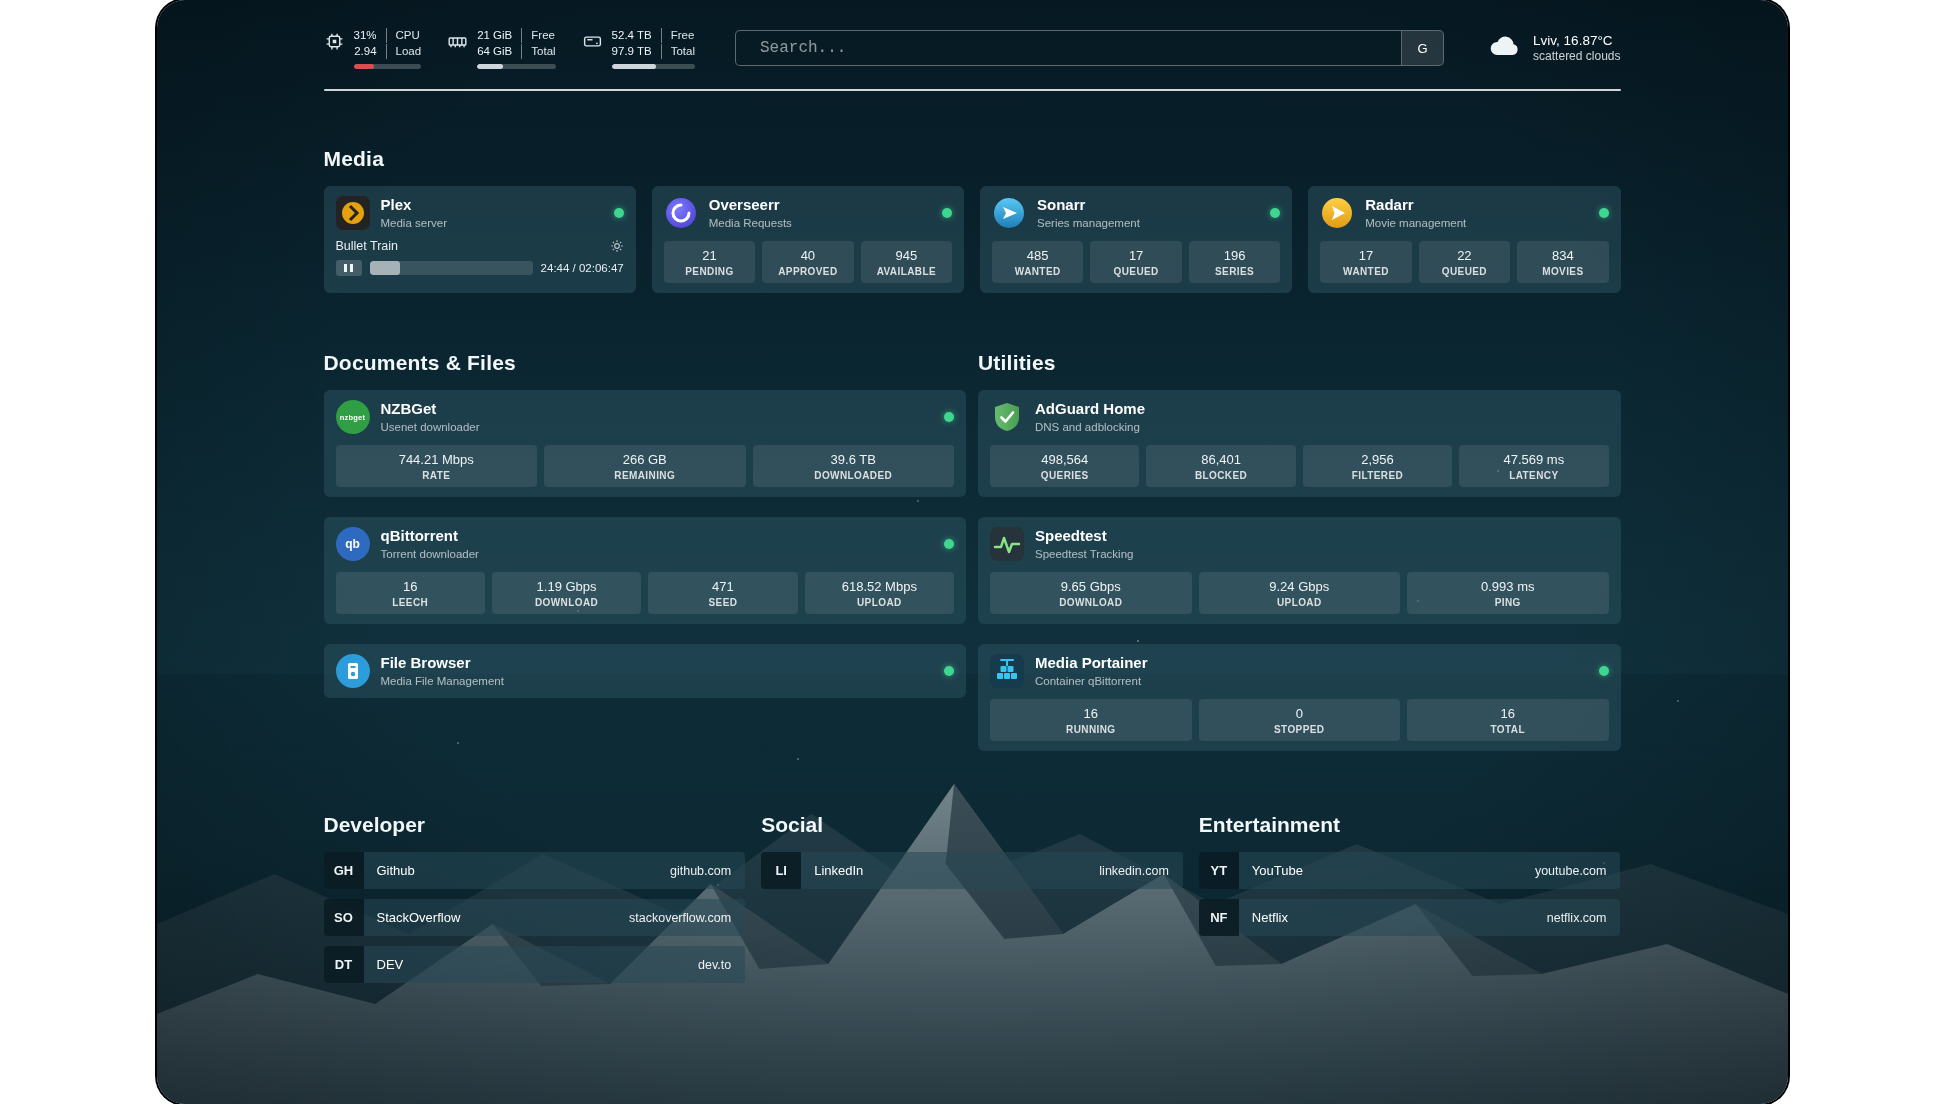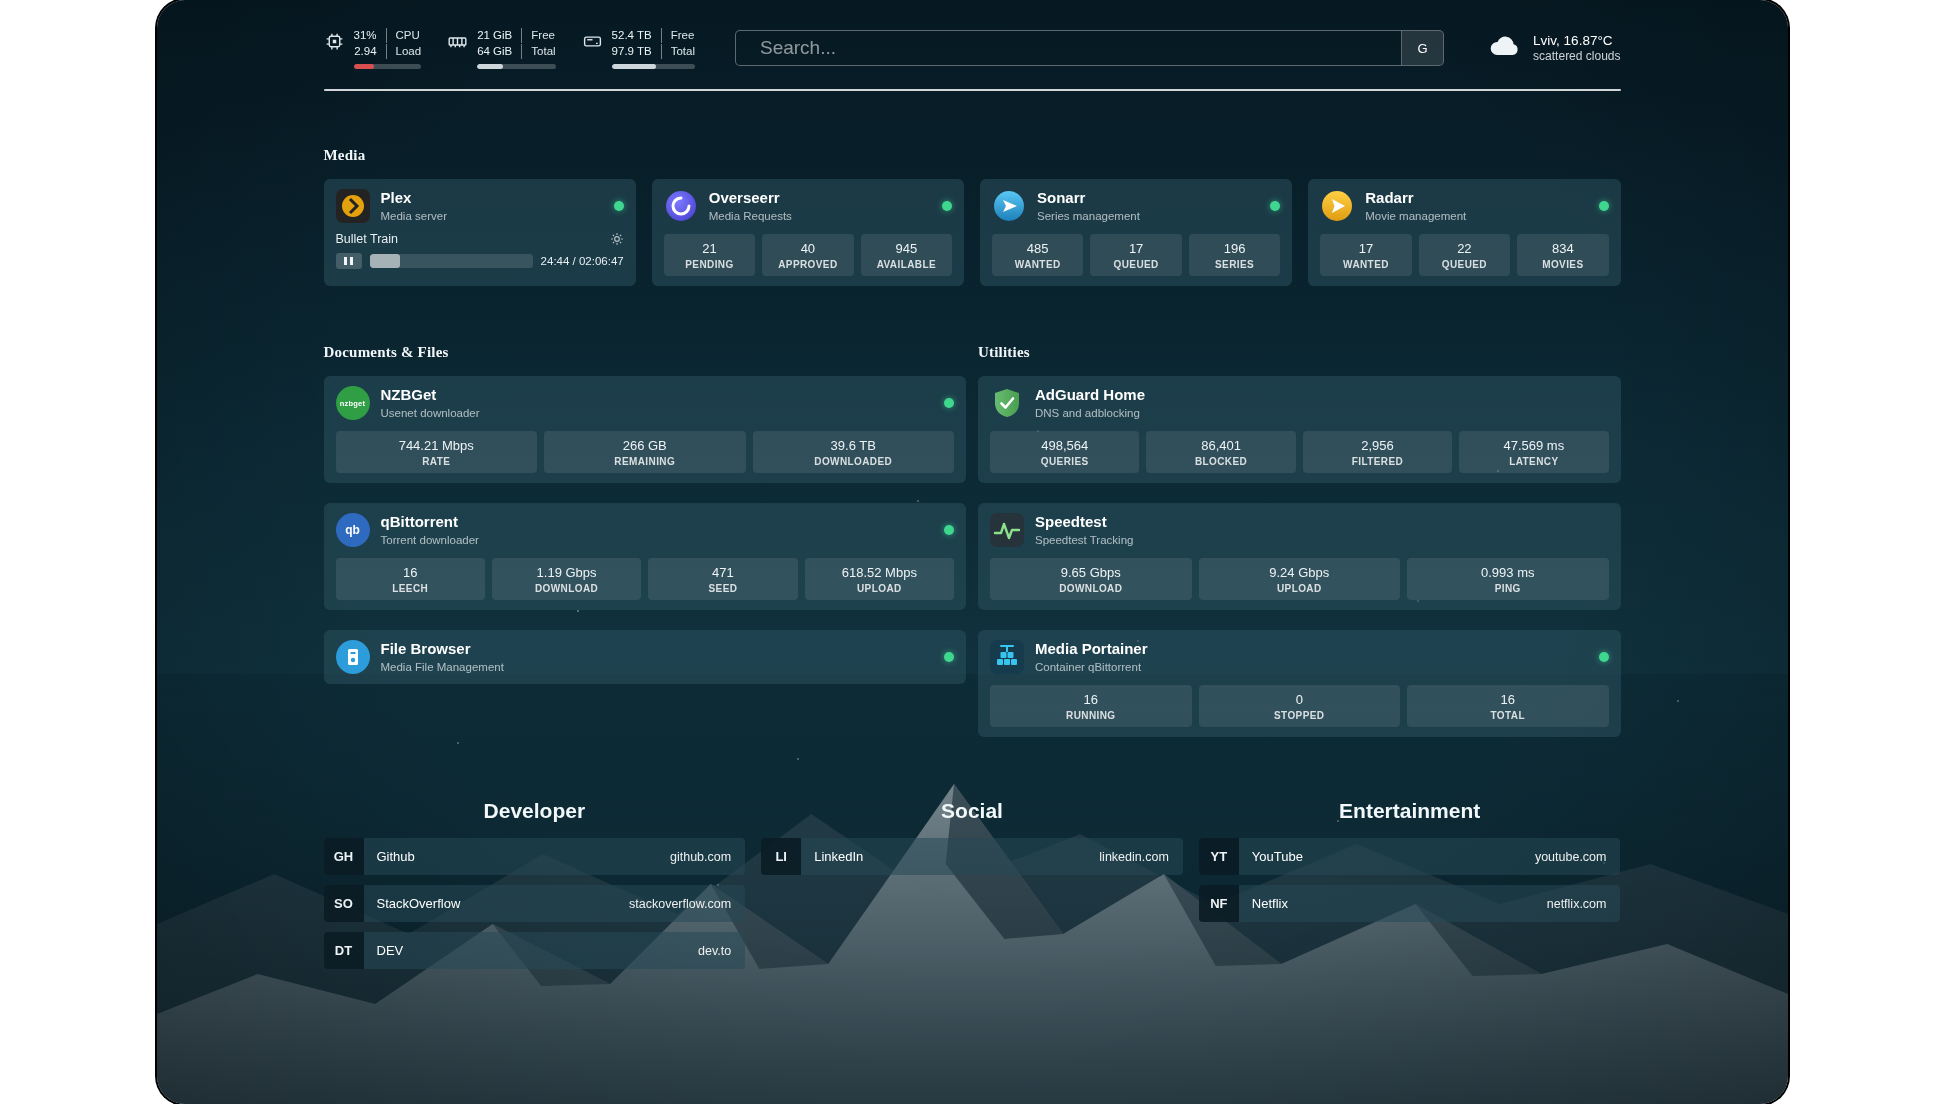--- a/index.html
+++ b/index.html
@@ -35,35 +35,35 @@
   .m-val { text-align:right; color:#eef4f6; }
   .m-lab { color:#dde7eb; border-left:1px solid rgba(255,255,255,.45); padding-left:9px; }
   .m-bar { margin-top:5px; height:5px; background:rgba(255,255,255,.22); border-radius:3px; overflow:hidden; }
   .m-fill { height:100%; border-radius:3px; }
   .m-fill.red { background:#d94f4f; }
   .m-fill.gray { background:#ccd6db; }
 
   .search-wrap { flex:1; display:flex; height:36px; border:1px solid rgba(255,255,255,.35);
     border-radius:5px; background:rgba(8,28,37,.55); overflow:hidden; margin:0 14px; }
   .search-input { flex:1; background:transparent; border:none; outline:none; color:#fff;
-    font-size:19px; padding:0 24px; font-family:Liberation Sans, sans-serif; }
+    font-size:16px; padding:0 24px; font-family:Liberation Mono, monospace; }
   .search-input::placeholder { color:rgba(255,255,255,.55); }
   .search-btn { width:42px; border:none; border-left:1px solid rgba(255,255,255,.25);
     background:rgba(255,255,255,.12); color:#fff; font-size:13px; cursor:pointer;
     font-family:"Liberation Sans", sans-serif; }
 
   .weather { display:flex; align-items:center; gap:11px; }
   .weather svg { width:38px; height:27px; }
   .w-loc { font-size:13.5px; color:#ffffff; }
   .w-cond { font-size:12px; color:rgba(255,255,255,.8); margin-top:1px; }
 
   .top-divider { height:2px; background:rgba(255,255,255,.82); margin-top:20px; border-radius:1px; }
 
   
-  .section-title { font-size:15px; font-weight:600; color:#f2f7f9; margin:54px 0 15px; letter-spacing:.2px;font-family:Liberation Serif, serif; }
+  .section-title { font-size:21px; font-weight:600; color:#f2f7f9; margin:54px 0 15px; letter-spacing:.2px; }
   .section-title.first { margin-top:56px; }
 
   .media-grid { display:grid; grid-template-columns:repeat(4,1fr); gap:16px; }
   .two-col { display:grid; grid-template-columns:1fr 1fr; gap:12px; align-items:start; margin-top:4px; }
   .col-stack { display:flex; flex-direction:column; gap:20px; }
 
   .card { background:rgba(46,84,98,.5); border-radius:6px; padding:10px 12px; cursor:pointer; }
   .card-head { display:flex; align-items:center; gap:11px; }
   .app-icon { width:34px; height:34px; border-radius:7px; flex:none;
     display:flex; align-items:center; justify-content:center; overflow:hidden; }
@@ -95,21 +95,21 @@
   .ic-plex { background:#232323; }
   .ic-nzbget { background:#2f9e44; }
   .ic-nzbget span { font-size:7.5px; font-weight:700; color:#fff; letter-spacing:.2px; }
   .ic-qbit { background:#2e6bc0; border-radius:50%; }
   .ic-qbit span { font-size:12px; font-weight:700; color:#fff; }
   .ic-speedtest { background:#27333b; }
   .ic-filebrowser { background:#2d9cdb; border-radius:50%; }
   .ic-portainer { background:#163b4d; }
 
   
-  .bookmarks-grid { display:grid; grid-template-columns:repeat(3,1fr); gap:16px; margin-top:4px;text-align:center; }
+  .bookmarks-grid { display:grid; grid-template-columns:repeat(3,1fr); gap:16px; margin-top:4px; }
   .bm-title { font-size:21px; font-weight:600; color:#f2f7f9; margin:58px 0 15px; }
   .bm-list { display:flex; flex-direction:column; gap:10px; }
   .bm-item { display:flex; align-items:center; height:37px; background:rgba(38,72,86,.55);
     border-radius:4px; overflow:hidden; cursor:pointer; }
   .bm-abbr { width:40px; height:100%; background:rgba(6,20,28,.78); display:flex; align-items:center;
     justify-content:center; font-size:13px; font-weight:600; color:#eef3f5; flex:none; }
   .bm-name { padding-left:13px; font-size:13px; color:#ffffff; }
   .bm-url { margin-left:auto; padding-right:14px; font-size:12.5px; color:rgba(255,255,255,.92); }
 </style>
 </head>

